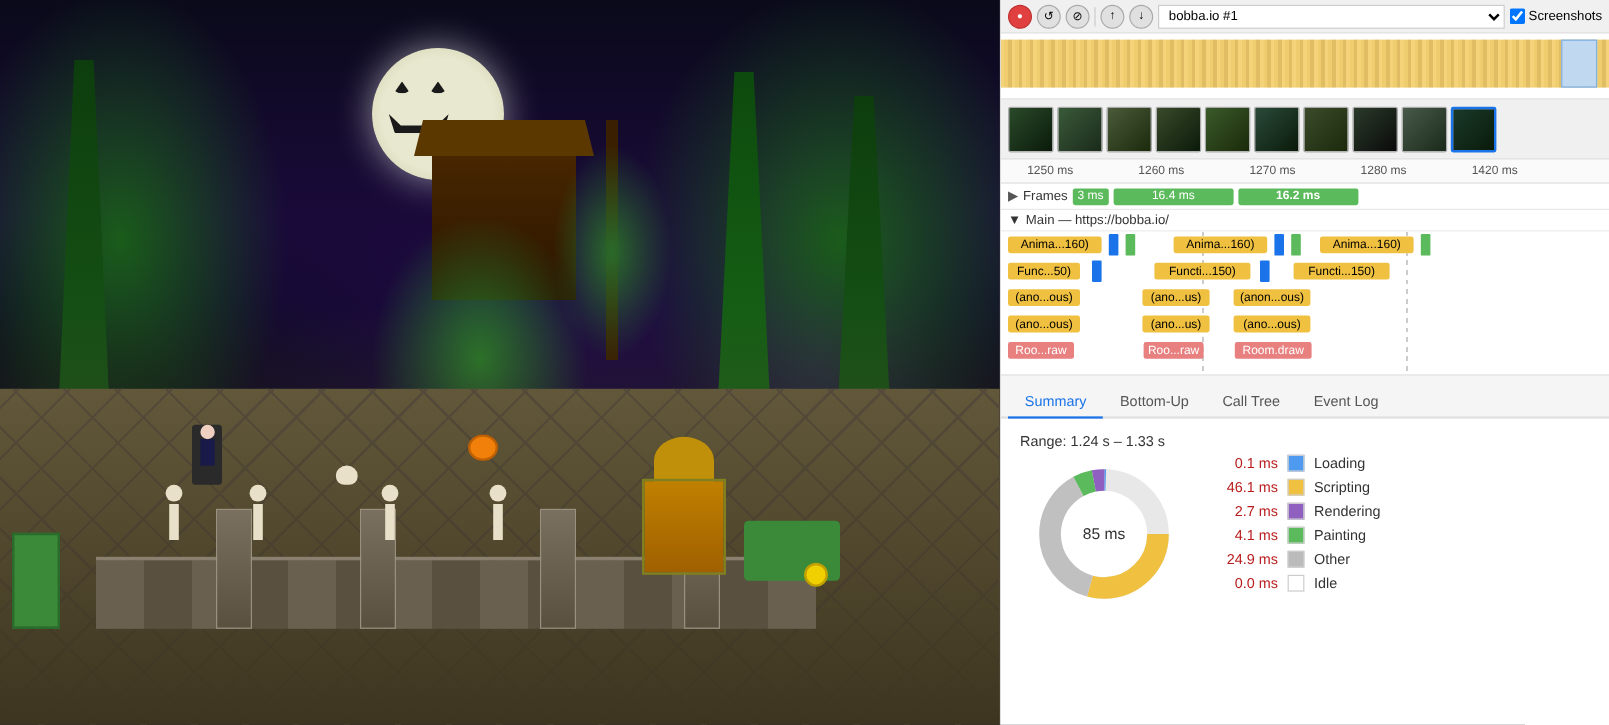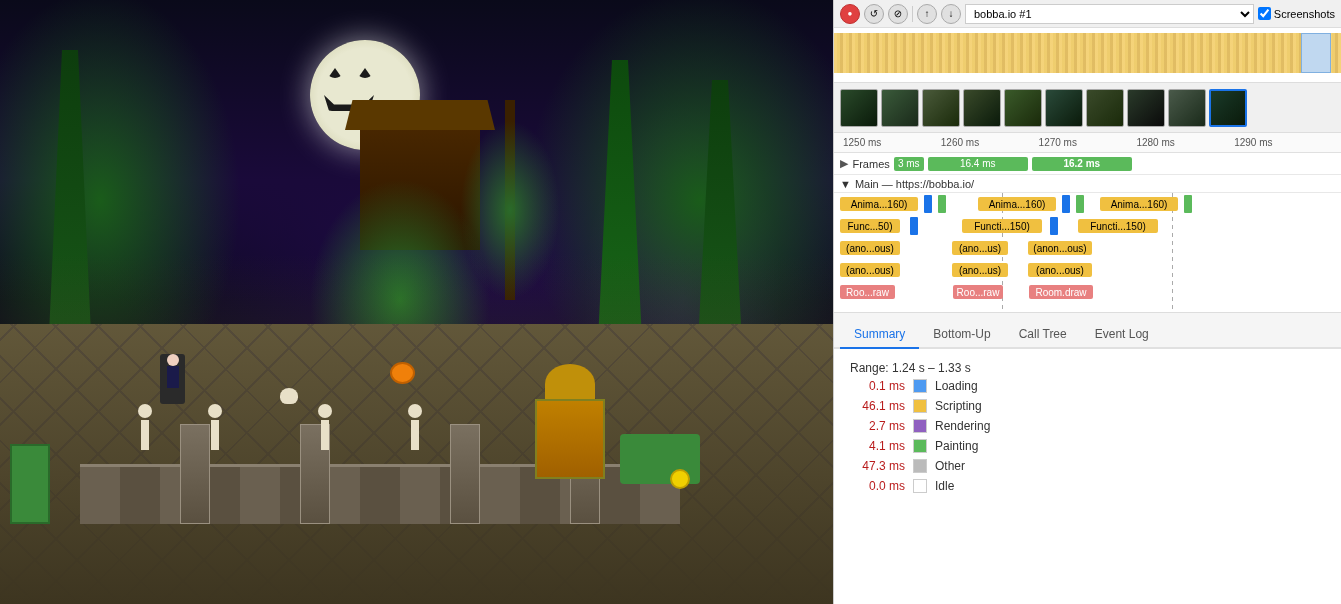--- a/index.html
+++ b/index.html
@@ -207,21 +207,21 @@
       background: linear-gradient(135deg, #2a5a2a 0%, #0d2a0d 100%);
     }
 
     
     #sub-ruler {
       height: 20px;
       background: #fafafa;
       border-bottom: 1px solid #e0e0e0;
       display: flex;
       align-items: center;
-      padding: 0 9px;
+      padding: 0 22px;
       font-size: 10px;
       color: #555;
       gap: 0;
       position: relative;
     }
     .sub-ruler-mark {
       flex: 1;
       text-align: left;
       font-size: 10px;
     }
@@ -533,21 +533,21 @@
     <div class="frame-thumb" style="background:linear-gradient(135deg,#2a3a2a,#0a0a0a);"></div>
     <div class="frame-thumb" style="background:linear-gradient(135deg,#4a5a4a,#1a2a1a);"></div>
     <div class="frame-thumb selected" style="background:linear-gradient(135deg,#1a3a2a,#0a1a0a);"></div>
   </div>
 
   <div id="sub-ruler">
     <div class="sub-ruler-mark">1250 ms</div>
     <div class="sub-ruler-mark">1260 ms</div>
     <div class="sub-ruler-mark">1270 ms</div>
     <div class="sub-ruler-mark">1280 ms</div>
-    <div class="sub-ruler-mark">1290 ms</div>
+    <div class="sub-ruler-mark">1420 ms</div>
   </div>
 
   <div id="frames-row">
     <span class="frames-triangle">▶</span>
     <span>Frames</span>
     <div class="frame-block" style="width:30px;">
       <span>3 ms</span>
     </div>
     <div class="frame-block" style="width:100px;">
       <span>16.4 ms</span>
@@ -619,20 +619,39 @@
     <div class="tab active">Summary</div>
     <div class="tab">Bottom-Up</div>
     <div class="tab">Call Tree</div>
     <div class="tab">Event Log</div>
   </div>
 
   <div id="summary-panel">
     <div class="range-text">Range: 1.24 s – 1.33 s</div>
     <div class="summary-content">
 
+      <div id="donut-container">
+        <svg viewBox="0 0 140 140" xmlns="http://www.w3.org/2000/svg">
+
+          <circle cx="70" cy="70" r="45" fill="none" stroke="#e8e8e8" stroke-width="18"></circle>
+
+          <circle cx="70" cy="70" r="45" fill="none" stroke="#f0c040" stroke-width="18" stroke-dasharray="153.2 282.7" stroke-dashoffset="70.7"></circle>
+
+          <circle cx="70" cy="70" r="45" fill="none" stroke="#c0c0c0" stroke-width="18" stroke-dasharray="107.1 282.7" stroke-dashoffset="-82.5"></circle>
+
+          <circle cx="70" cy="70" r="45" fill="none" stroke="#5bba5b" stroke-width="18" stroke-dasharray="13.6 282.7" stroke-dashoffset="-189.6"></circle>
+
+          <circle cx="70" cy="70" r="45" fill="none" stroke="#9060c0" stroke-width="18" stroke-dasharray="9 282.7" stroke-dashoffset="-203.2"></circle>
+
+          <circle cx="70" cy="70" r="45" fill="none" stroke="#4e9af1" stroke-width="18" stroke-dasharray="1 282.7" stroke-dashoffset="-212.2"></circle>
+
+          <circle cx="70" cy="70" r="33" fill="white"></circle>
+        </svg>
+        <div class="donut-label">85 ms</div>
+      </div>
 
       <div class="legend">
         <div class="legend-item">
           <span class="legend-value">0.1 ms</span>
           <span class="legend-swatch swatch-loading"></span>
           <span class="legend-name">Loading</span>
         </div>
         <div class="legend-item">
           <span class="legend-value">46.1 ms</span>
           <span class="legend-swatch swatch-scripting"></span>
@@ -642,21 +661,21 @@
           <span class="legend-value">2.7 ms</span>
           <span class="legend-swatch swatch-rendering"></span>
           <span class="legend-name">Rendering</span>
         </div>
         <div class="legend-item">
           <span class="legend-value">4.1 ms</span>
           <span class="legend-swatch swatch-painting"></span>
           <span class="legend-name">Painting</span>
         </div>
         <div class="legend-item">
-          <span class="legend-value">47.3 ms</span>
+          <span class="legend-value">24.9 ms</span>
           <span class="legend-swatch swatch-other"></span>
           <span class="legend-name">Other</span>
         </div>
         <div class="legend-item">
           <span class="legend-value">0.0 ms</span>
           <span class="legend-swatch swatch-idle"></span>
           <span class="legend-name">Idle</span>
         </div>
       </div>
     </div>

